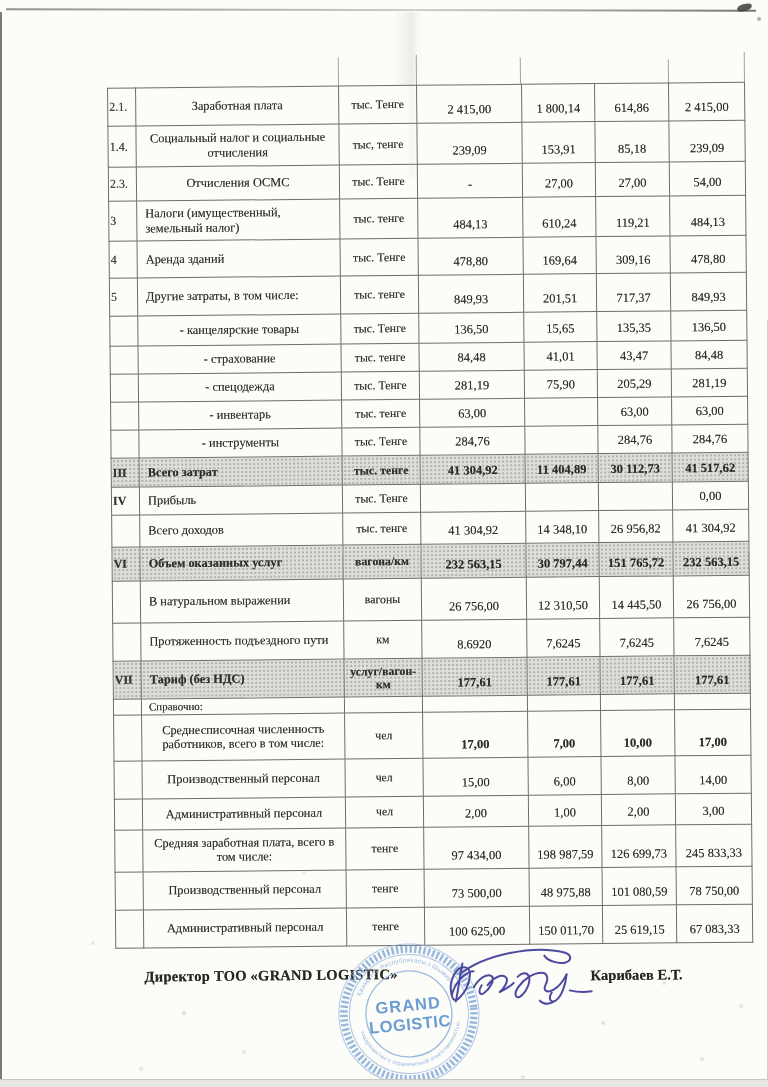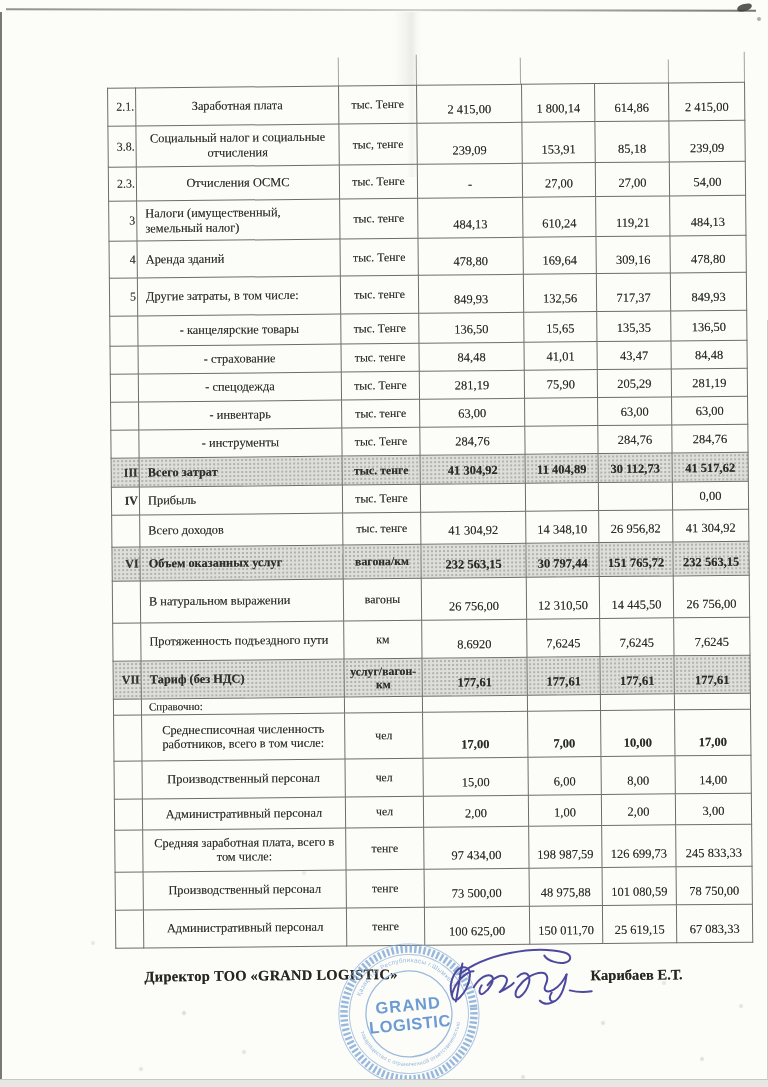--- a/index.html
+++ b/index.html
@@ -19,21 +19,21 @@
   
   table.doc{
     position:absolute;left:111px;top:85px;width:637px;
     border-collapse:collapse;table-layout:fixed;
   }
   table.doc td{
     border:1px solid #6e6e67;
     overflow:hidden;
     text-shadow:0 0 .6px rgba(46,45,41,.55);
   }
-  td.c-num{font-size:12px;text-align:right;vertical-align:middle;color:#35342f;}
+  td.c-num{font-size:12px;text-align:left;vertical-align:middle;color:#35342f;}
   td.c-name{font-size:12.4px;line-height:1.18;vertical-align:middle;padding:1px 4px;}
   td.c-name.al{text-align:left;padding-left:8px;}
   td.c-name.ac{text-align:center;}
   td.c-unit{font-size:11.8px;text-align:center;vertical-align:middle;padding:0 2px;line-height:1.1;}
   td.c-val{font-size:12.5px;text-align:center;vertical-align:bottom;padding-bottom:5px;color:#2b2a26;}
   tr.b td{font-weight:bold;}
   tr .nb{font-weight:bold;}
   tr.bv td.c-val{font-weight:bold;}
   tr.note td{font-size:11px;}
   tr.note td.c-name{padding-left:7px;text-align:left;}
@@ -117,21 +117,21 @@
           <tr style="height: 38px;">
             <td class="c-num">2.1.</td>
             <td class="c-name ac">Заработная плата</td>
             <td class="c-unit">тыс. Тенге</td>
             <td class="c-val">2 415,00</td>
             <td class="c-val">1 800,14</td>
             <td class="c-val">614,86</td>
             <td class="c-val">2 415,00</td>
           </tr>
           <tr style="height: 41px;">
-            <td class="c-num">3.8.</td>
+            <td class="c-num">1.4.</td>
             <td class="c-name ac">Социальный налог и социальные отчисления</td>
             <td class="c-unit">тыс, тенге</td>
             <td class="c-val">239,09</td>
             <td class="c-val">153,91</td>
             <td class="c-val">85,18</td>
             <td class="c-val">239,09</td>
           </tr>
           <tr style="height: 34px;">
             <td class="c-num">2.3.</td>
             <td class="c-name ac">Отчисления ОСМС</td>
@@ -157,21 +157,21 @@
             <td class="c-val">478,80</td>
             <td class="c-val">169,64</td>
             <td class="c-val">309,16</td>
             <td class="c-val">478,80</td>
           </tr>
           <tr style="height: 38px;">
             <td class="c-num">5</td>
             <td class="c-name al">Другие затраты, в том числе:</td>
             <td class="c-unit">тыс. тенге</td>
             <td class="c-val">849,93</td>
-            <td class="c-val">132,56</td>
+            <td class="c-val">201,51</td>
             <td class="c-val">717,37</td>
             <td class="c-val">849,93</td>
           </tr>
           <tr style="height: 30px;">
             <td class="c-num"></td>
             <td class="c-name ac">- канцелярские товары</td>
             <td class="c-unit">тыс. Тенге</td>
             <td class="c-val">136,50</td>
             <td class="c-val">15,65</td>
             <td class="c-val">135,35</td>

